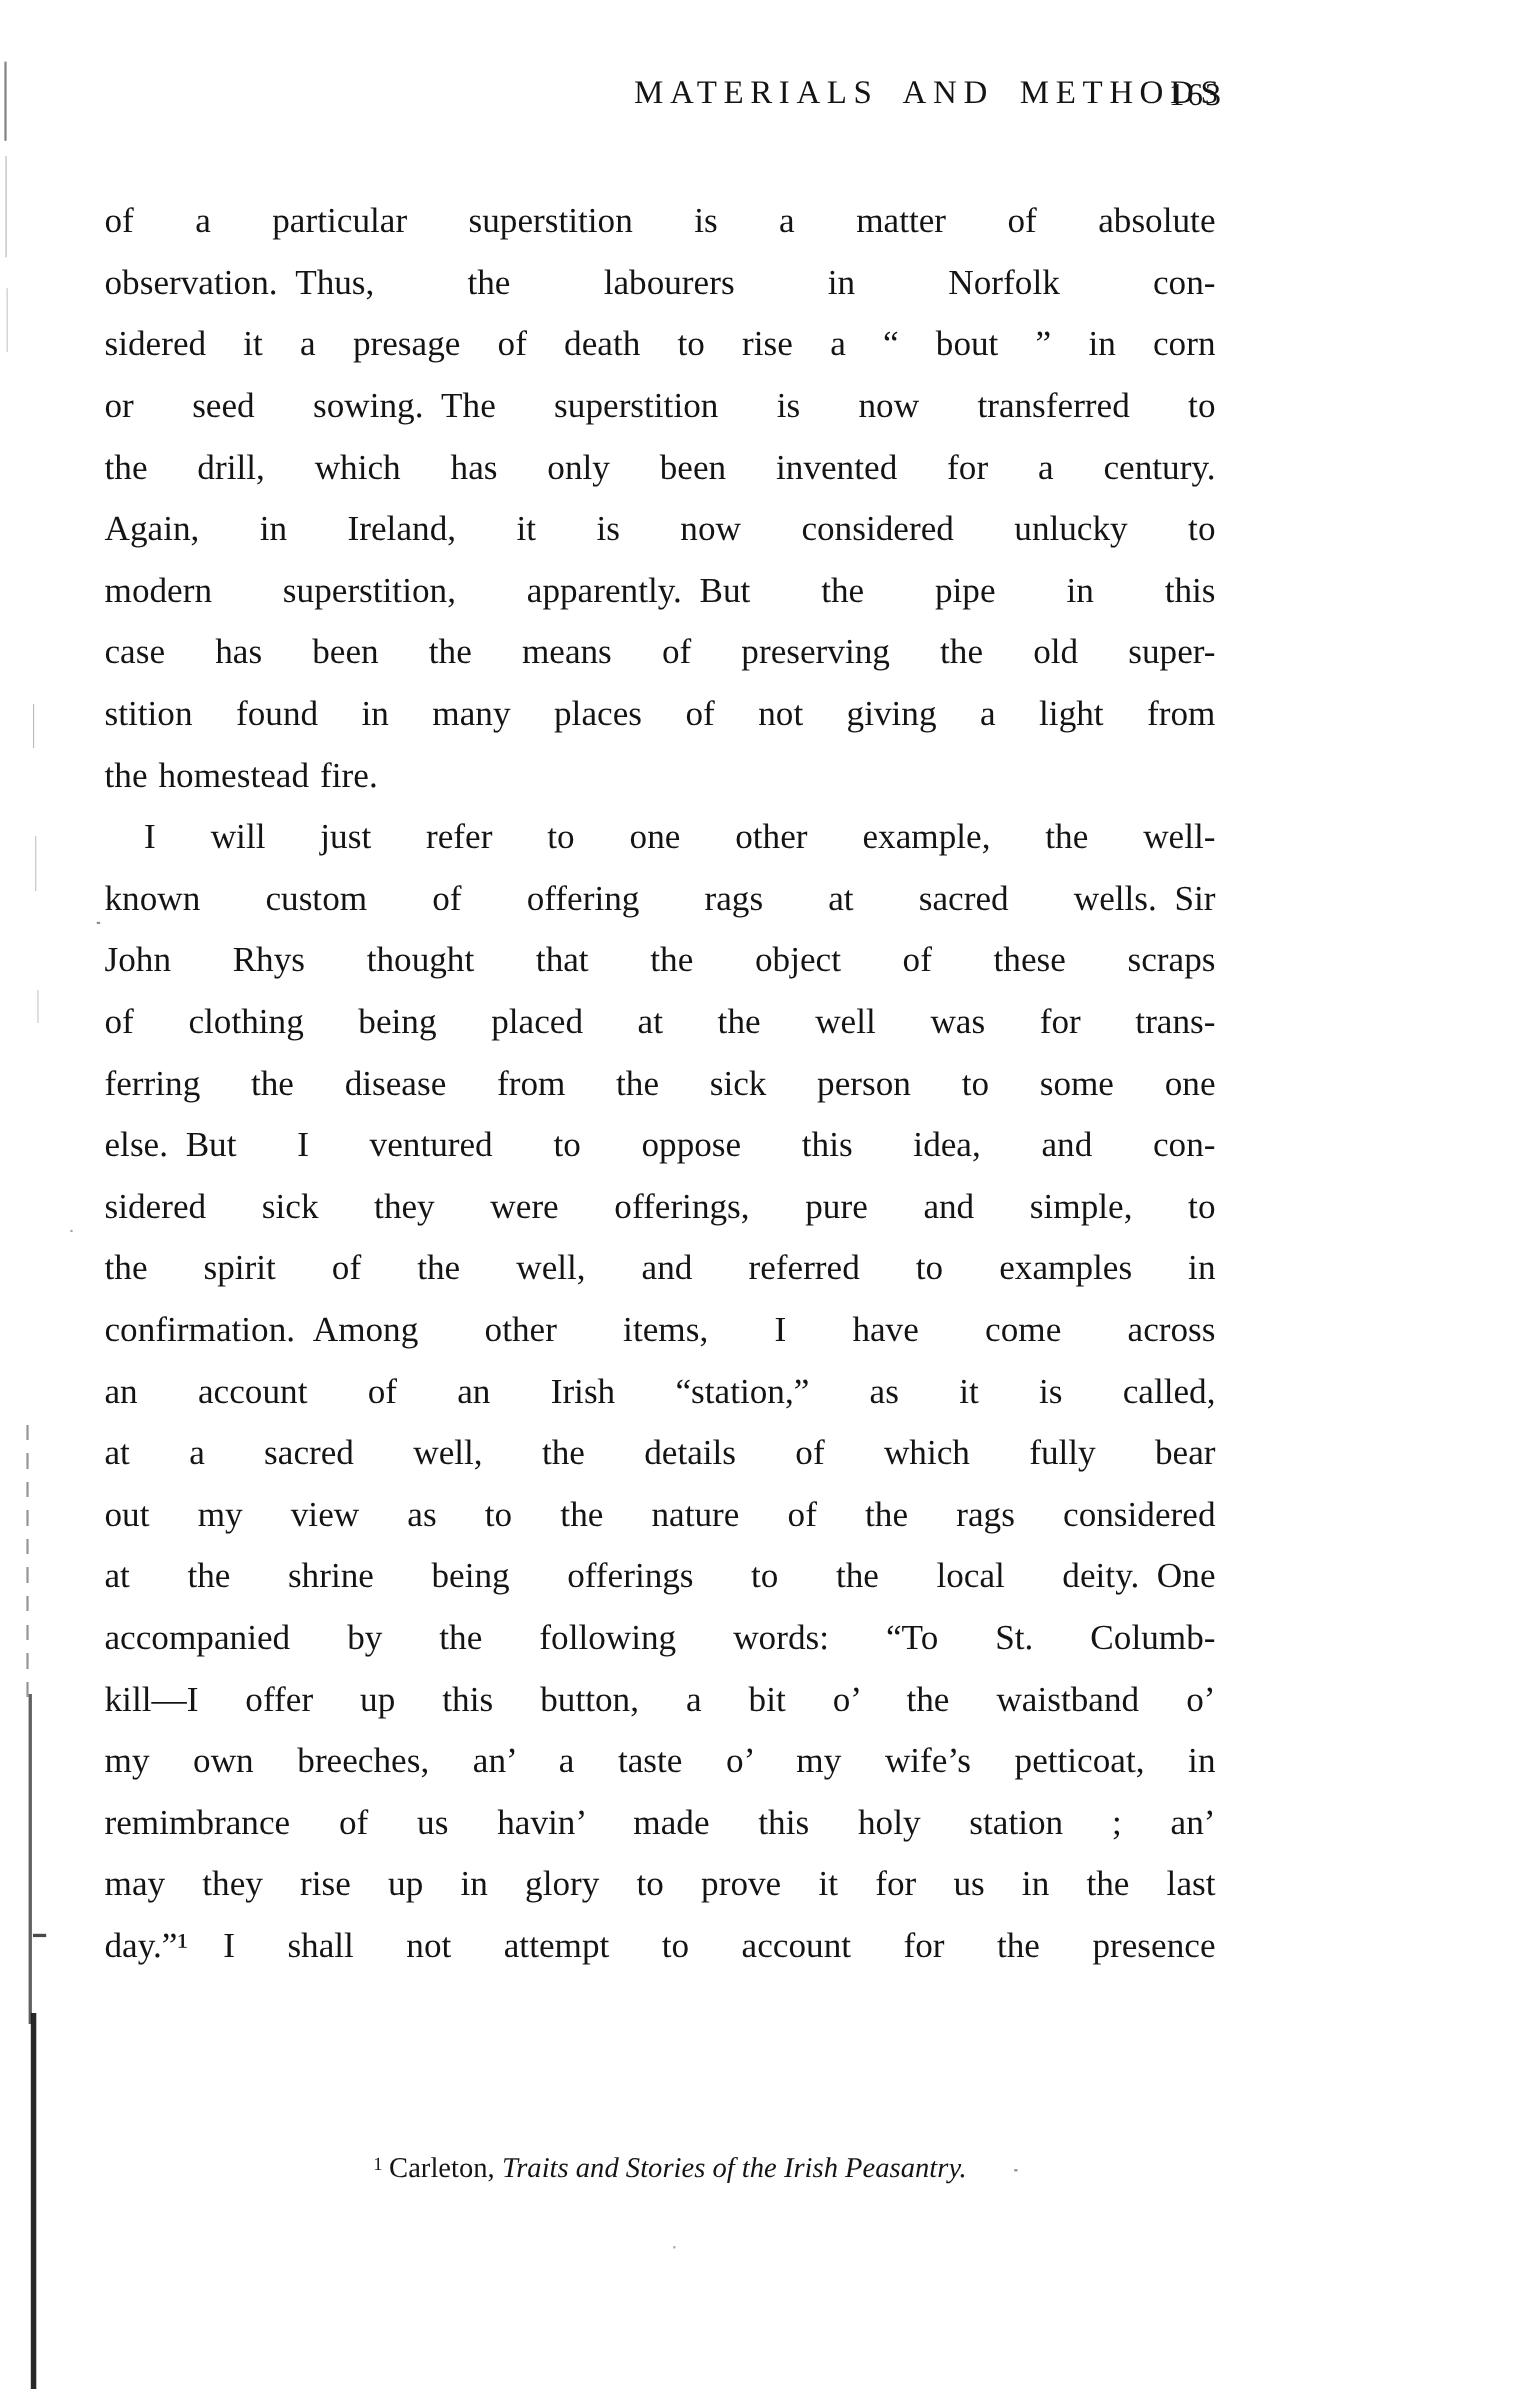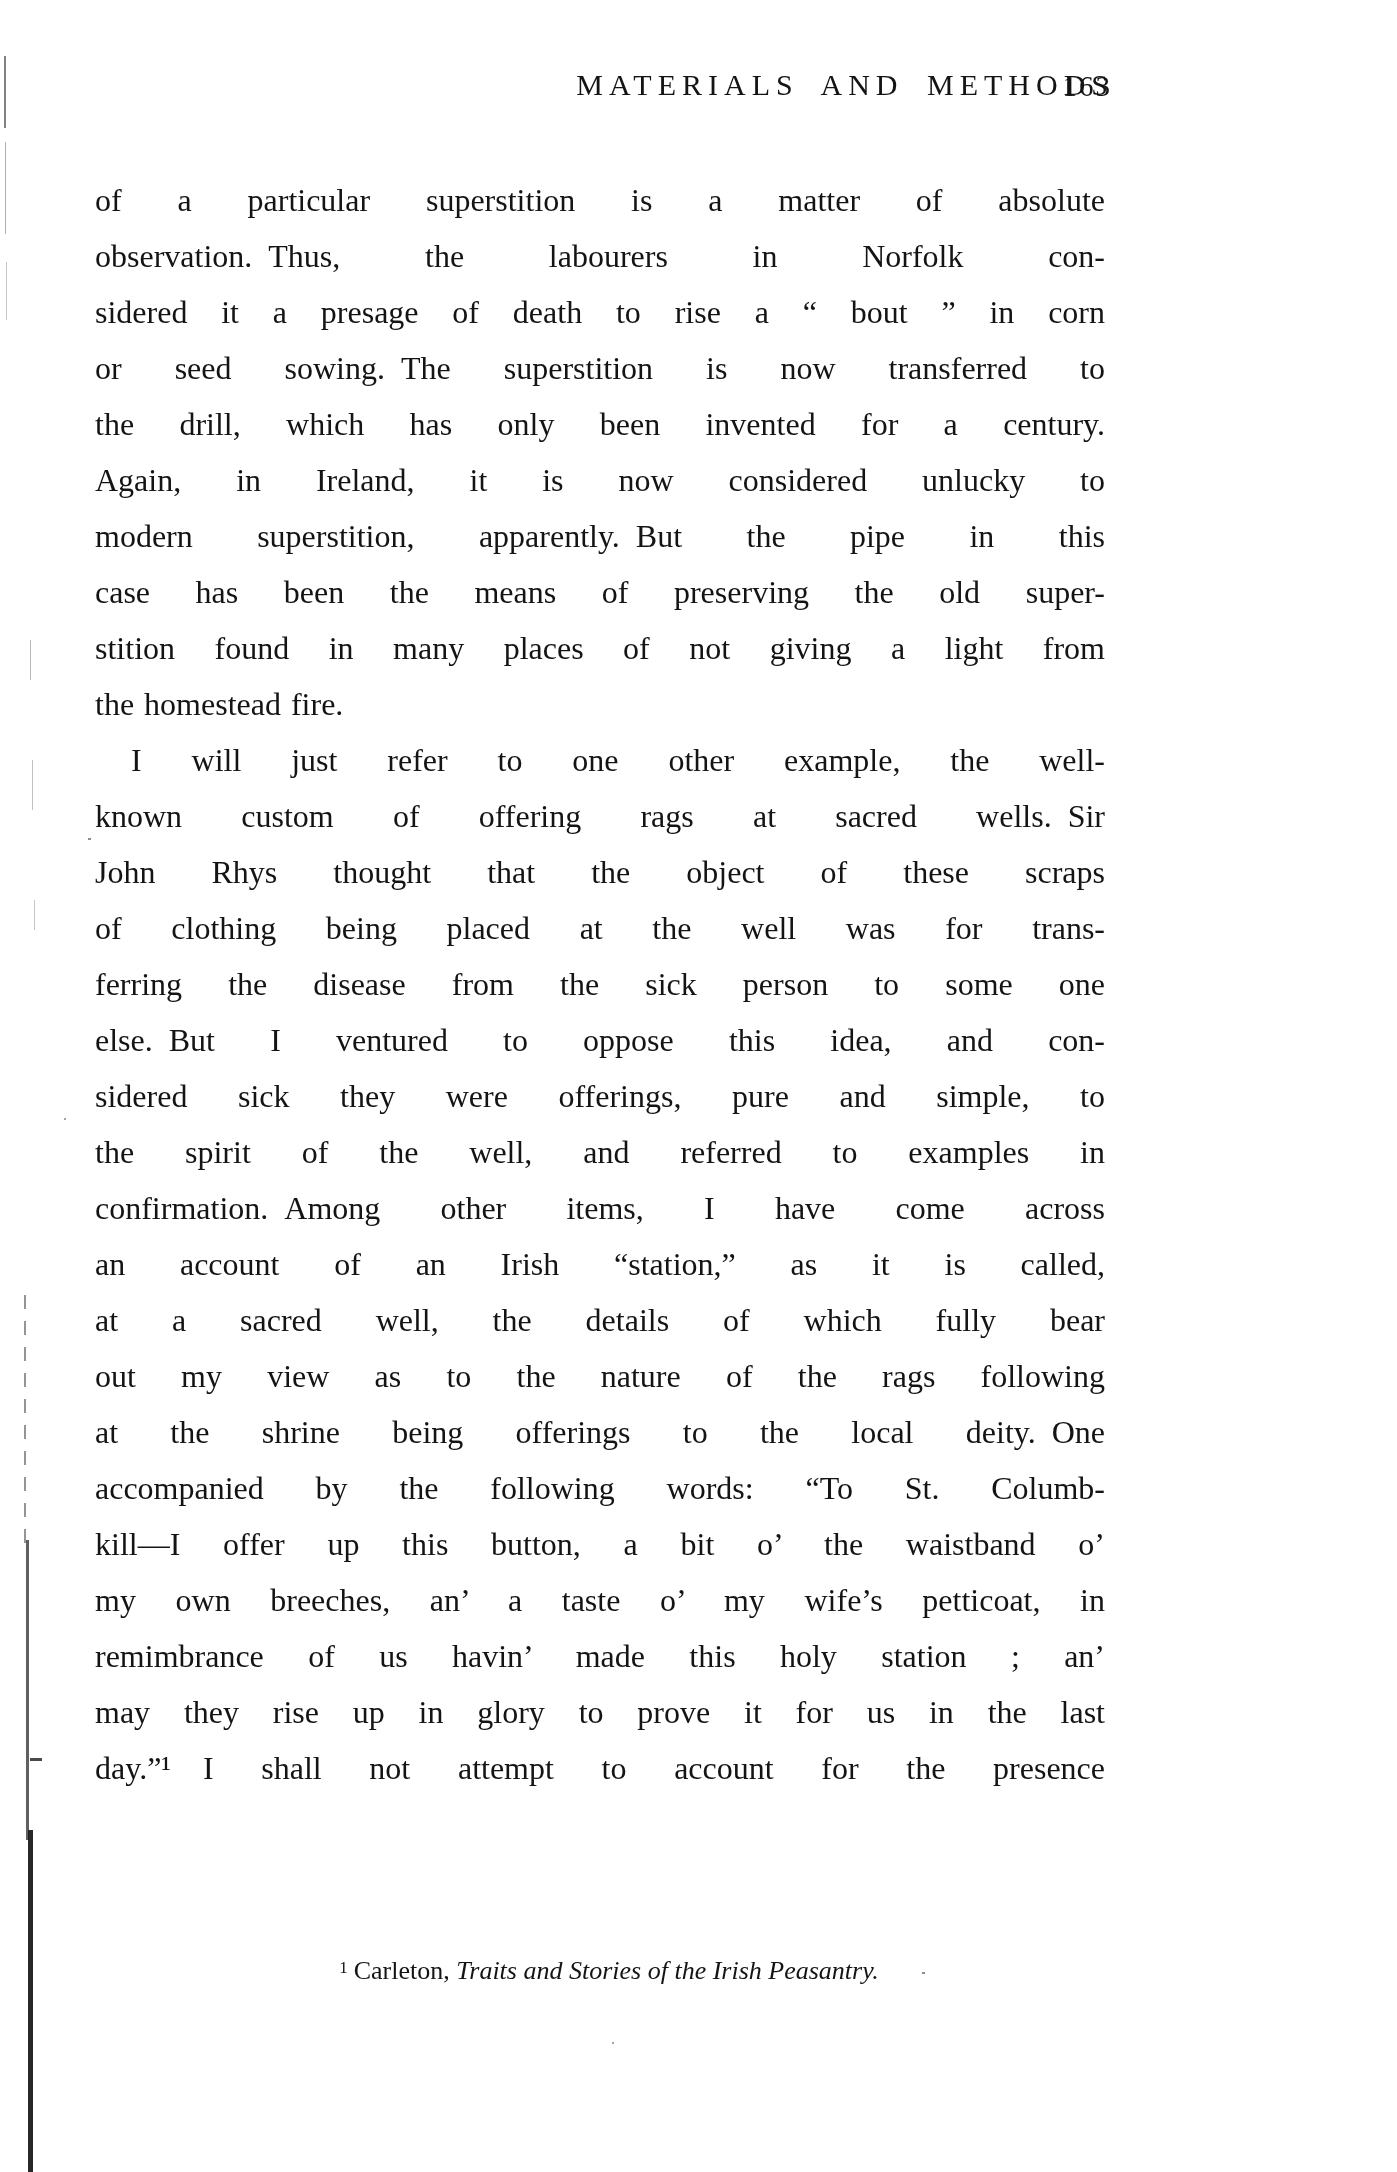--- a/index.html
+++ b/index.html
@@ -90,21 +90,21 @@
       <div class="line">known custom of offering rags at sacred wells. Sir</div>
       <div class="line">John Rhys thought that the object of these scraps</div>
       <div class="line">of clothing being placed at the well was for trans-</div>
       <div class="line">ferring the disease from the sick person to some one</div>
       <div class="line">else. But I ventured to oppose this idea, and con-</div>
       <div class="line">sidered sick they were offerings, pure and simple, to</div>
       <div class="line">the spirit of the well, and referred to examples in</div>
       <div class="line">confirmation. Among other items, I have come across</div>
       <div class="line">an account of an Irish “station,” as it is called,</div>
       <div class="line">at a sacred well, the details of which fully bear</div>
-      <div class="line">out my view as to the nature of the rags following</div>
+      <div class="line">out my view as to the nature of the rags considered</div>
       <div class="line">at the shrine being offerings to the local deity. One</div>
       <div class="line">accompanied by the following words: “To St. Columb-</div>
       <div class="line">kill—I offer up this button, a bit o’ the waistband o’</div>
       <div class="line">my own breeches, an’ a taste o’ my wife’s petticoat, in</div>
       <div class="line">remimbrance of us havin’ made this holy station ; an’</div>
       <div class="line">may they rise up in glory to prove it for us in the last</div>
       <div class="line">day.”¹ I shall not attempt to account for the presence</div>
     </div>
 
   <div class="footnote">

